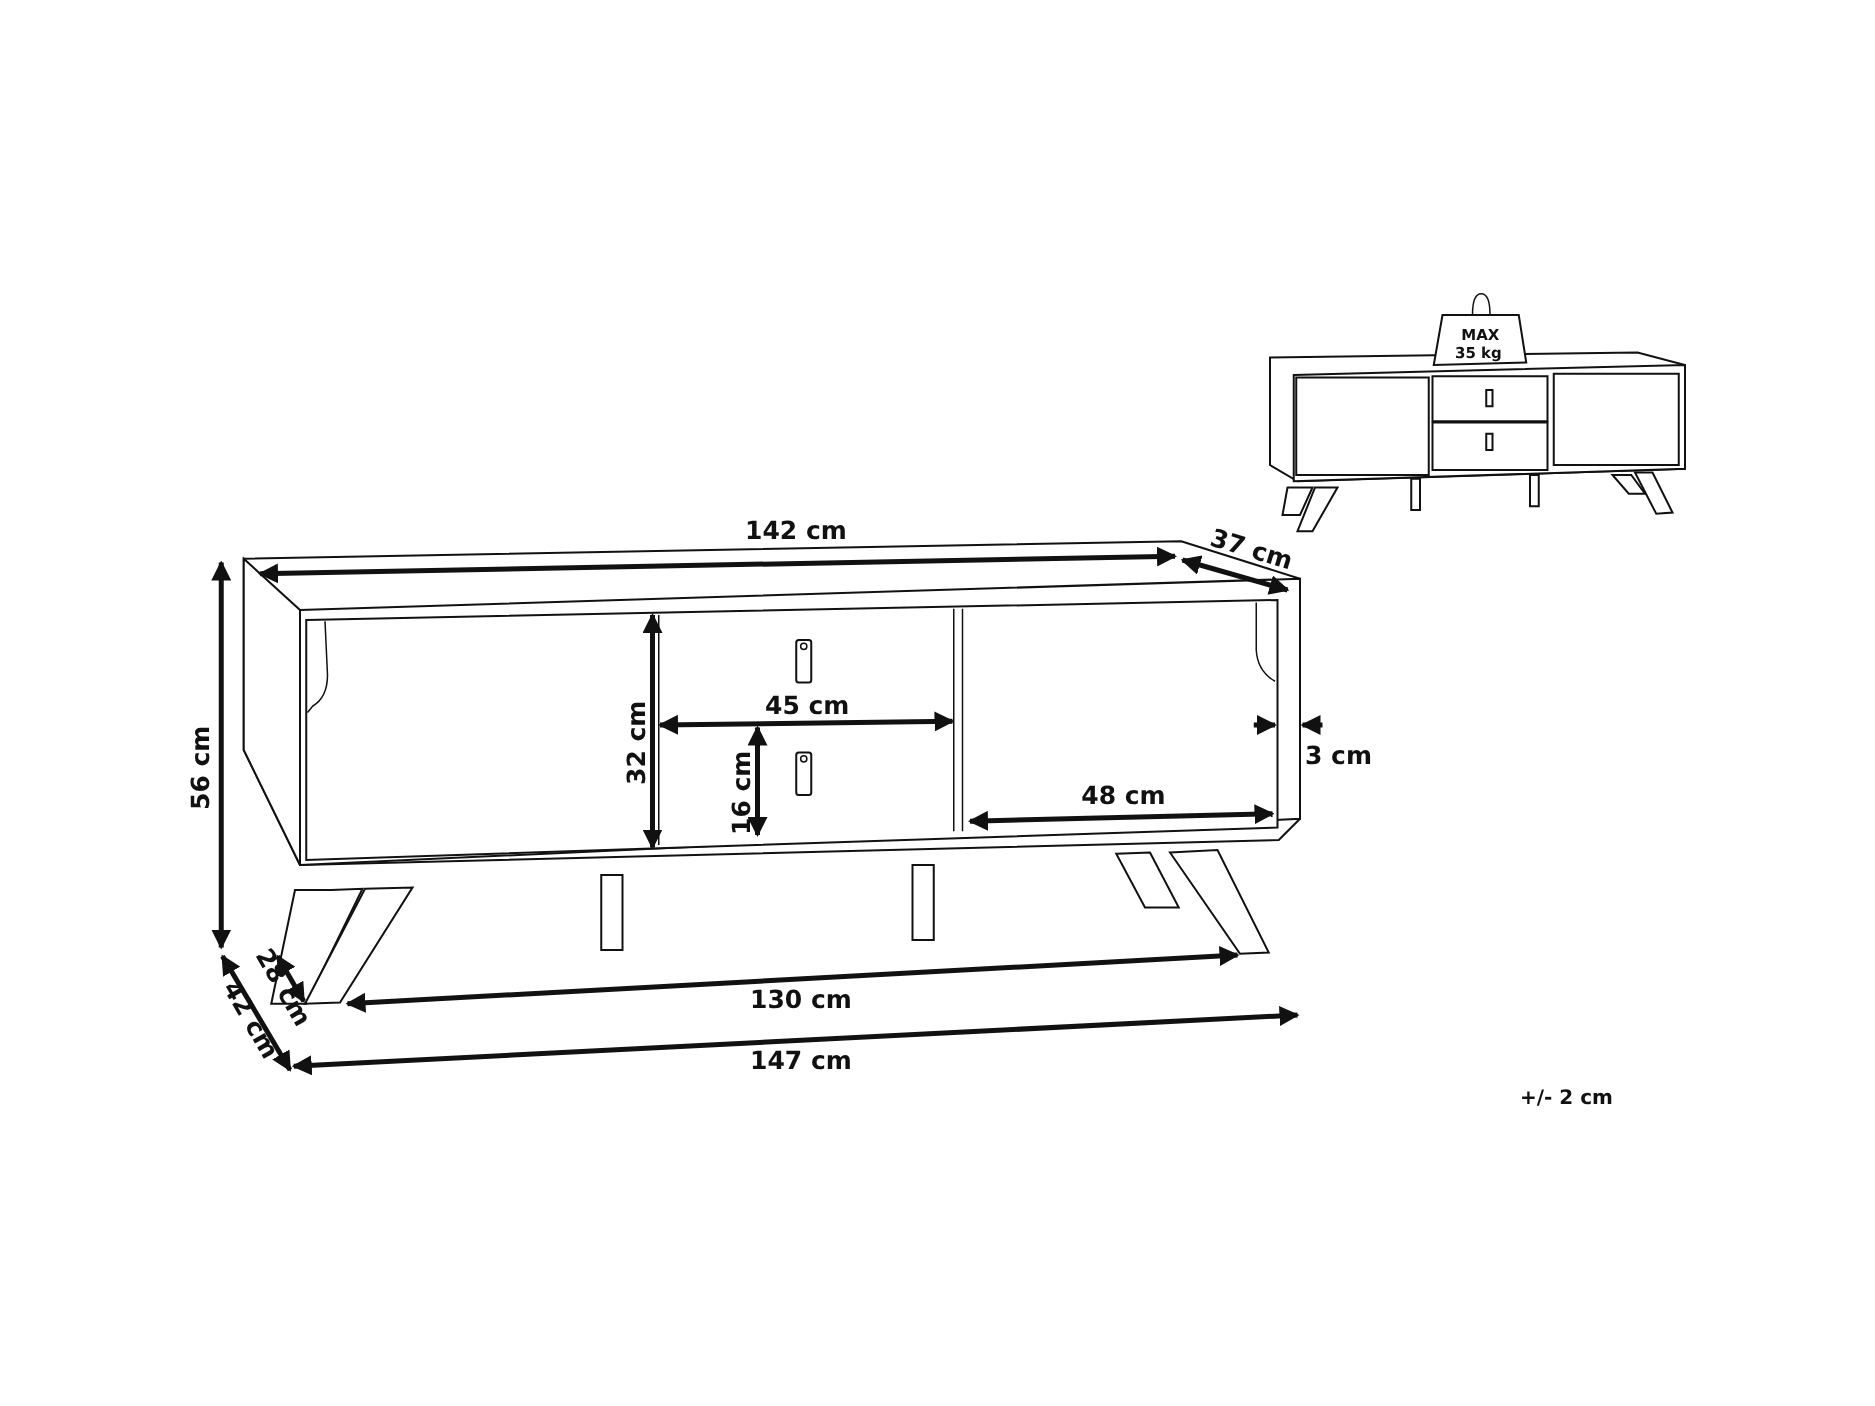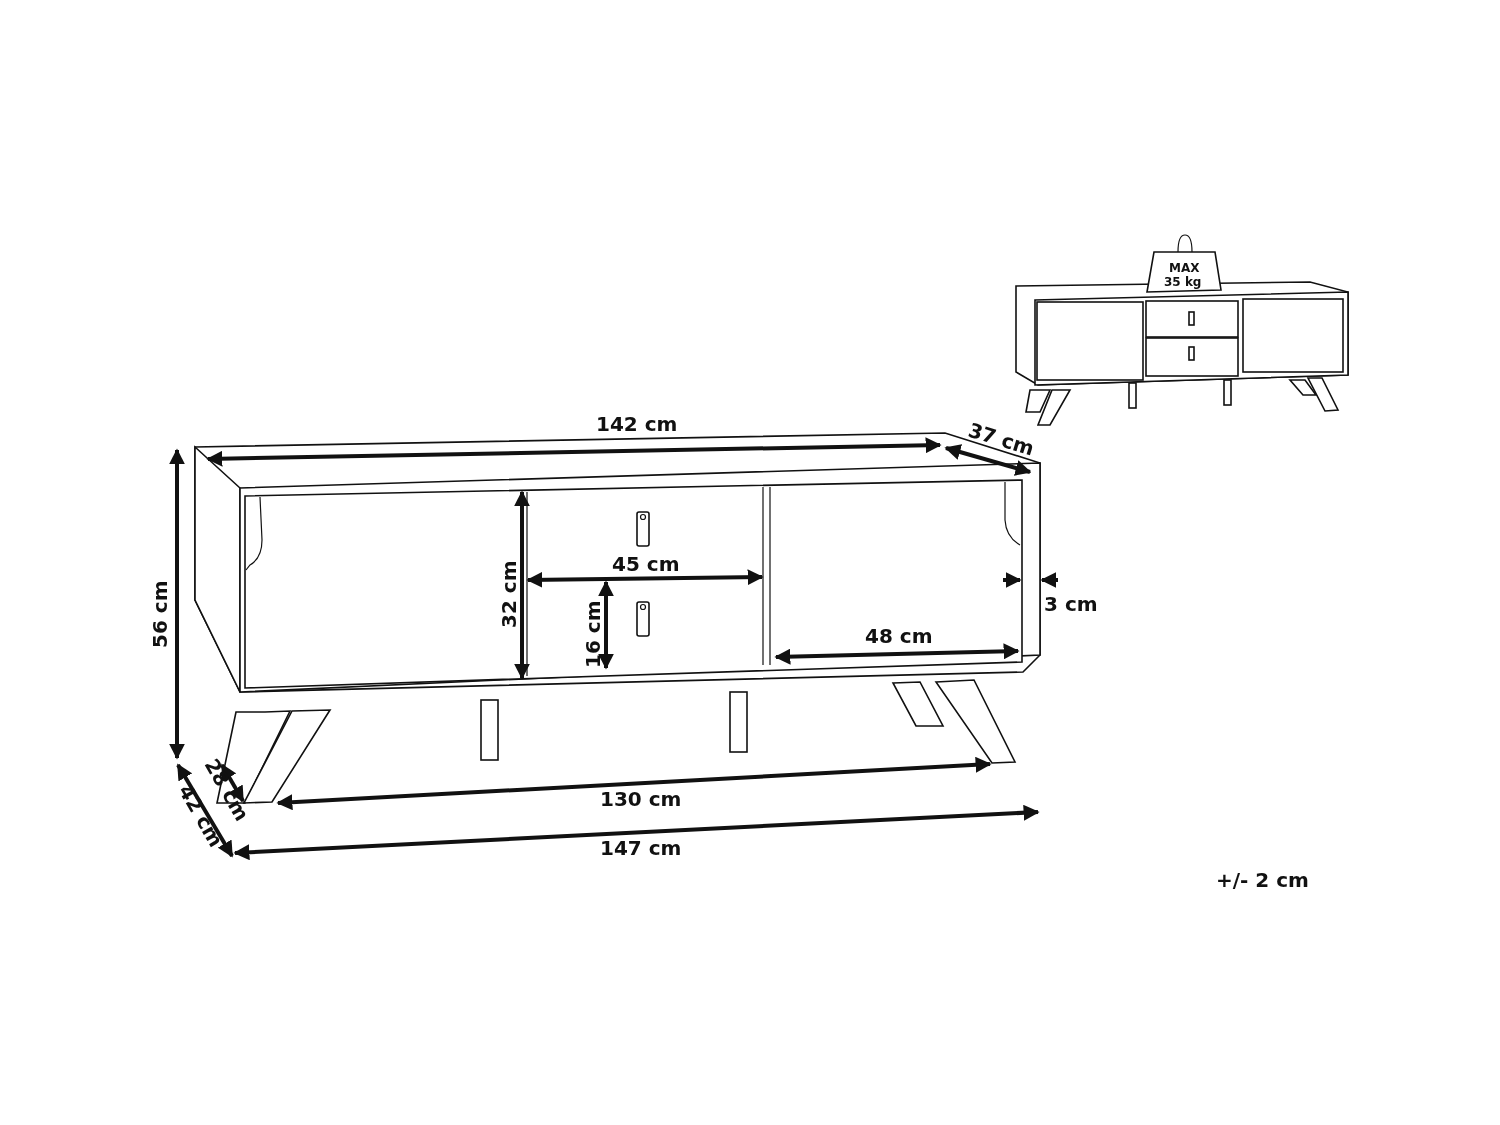--- a/index.html
+++ b/index.html
@@ -3,21 +3,21 @@
 <meta charset="utf-8">
 <style>
   html, body { margin: 0; padding: 0; background: #ffffff; }
   body { width: 1500px; height: 1125px; position: relative; overflow: hidden;
          font-family: "DejaVu Sans", "Liberation Sans", sans-serif; }
   svg { position: absolute; left: 0; top: 0; }
   .dim { font-family: "DejaVu Sans", sans-serif; font-weight: bold; fill: #111; }
   .line { stroke: #111; fill: #fff; stroke-width: 1.6; }
   .thin { stroke: #111; fill: none; stroke-width: 1.2; }
   .arrow { stroke: #111; stroke-width: 4; fill: none; }
-  .tol { position: absolute; left: 1216px; top: 868px; font-weight: bold; font-size: 20px;
+  .tol { position: absolute; left: 1216px; top: 868px; font-weight: bold; font-size: 16px;
          color: #111; font-family: "DejaVu Sans", sans-serif; }
 </style>
 </head>
 <body>
 
 <svg width="1500" height="1125" viewBox="0 0 1500 1125">
   <defs>
     <marker id="ah" viewBox="0 0 10 10" refX="9" refY="5" markerWidth="4" markerHeight="4" orient="auto-start-reverse">
       <path d="M0,0 L10,5 L0,10 z" fill="#111"></path>
     </marker>

